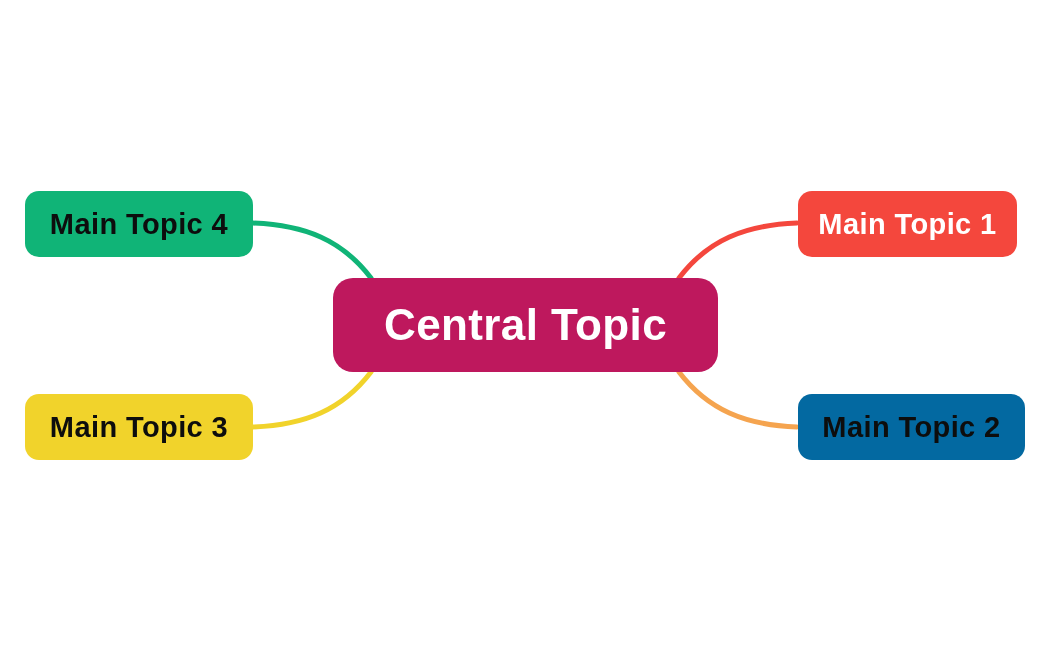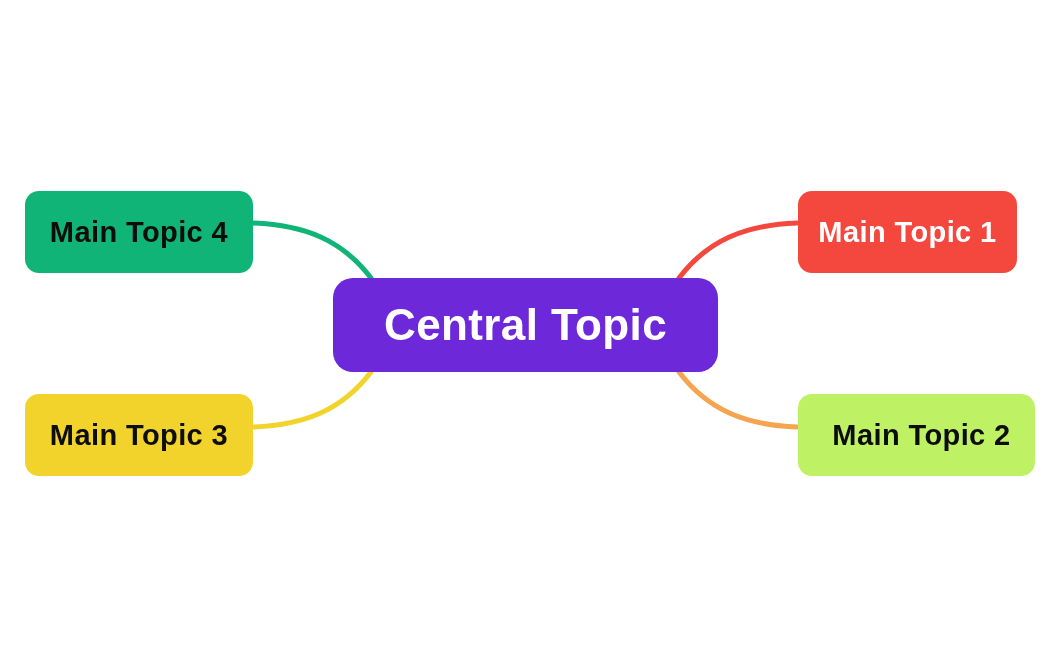--- a/index.html
+++ b/index.html
@@ -43,50 +43,50 @@
   }
   .node-central {
     left: 333px;
     top: 278px;
     width: 385px;
     height: 94px;
     border-radius: 20px;
     font-size: 44px;
   }
   .node-topic {
-    height: 82px;
+    height: 66px;
     border-radius: 14px;
     font-size: 29px;
   }
   .node-topic-1 { left: 798px; top: 191px; width: 219px; }
   .node-topic-2 { left: 798px; top: 394px; width: 227px; }
   .node-topic-3 { left: 25px;  top: 394px; width: 228px; }
   .node-topic-4 { left: 25px;  top: 191px; width: 228px; }
 </style>
 </head>
 <body>
 
 <div class="canvas">
 
   <svg class="connector-layer" viewBox="0 0 1050 650" xmlns="http://www.w3.org/2000/svg">
     <path d="M 797 223 C 745 225, 708 240, 679 278" style="stroke: rgb(244, 71, 61);"></path>
     <path d="M 797 427 C 745 425, 708 410, 679 372" style="stroke: rgb(245, 164, 79);"></path>
     <path d="M 253 427 C 305 425, 342 410, 371 372" style="stroke: rgb(241, 211, 43);"></path>
     <path d="M 253 223 C 305 225, 342 240, 371 278" style="stroke: rgb(16, 180, 119);"></path>
   </svg>
 
-  <div class="node node-central" style="background: #6d28d9;">
+  <div class="node node-central" style="background: #be185d;">
     <span style="color: rgb(255, 255, 255);">Central Topic</span>
   </div>
 
   <div class="node node-topic node-topic-1" style="background: rgb(244, 71, 61);">
     <span style="color: #ffffff;">Main Topic 1</span>
   </div>
 
-  <div class="node node-topic node-topic-2" style="background: #bef264; padding-left: 10px;">
+  <div class="node node-topic node-topic-2" style="background: #0369a1;">
     <span style="color: rgb(13, 13, 13);">Main Topic 2</span>
   </div>
 
   <div class="node node-topic node-topic-3" style="background: rgb(241, 211, 43);">
     <span style="color: rgb(13, 13, 13);">Main Topic 3</span>
   </div>
 
   <div class="node node-topic node-topic-4" style="background: rgb(16, 180, 119);">
     <span style="color: rgb(13, 13, 13);">Main Topic 4</span>
   </div>

